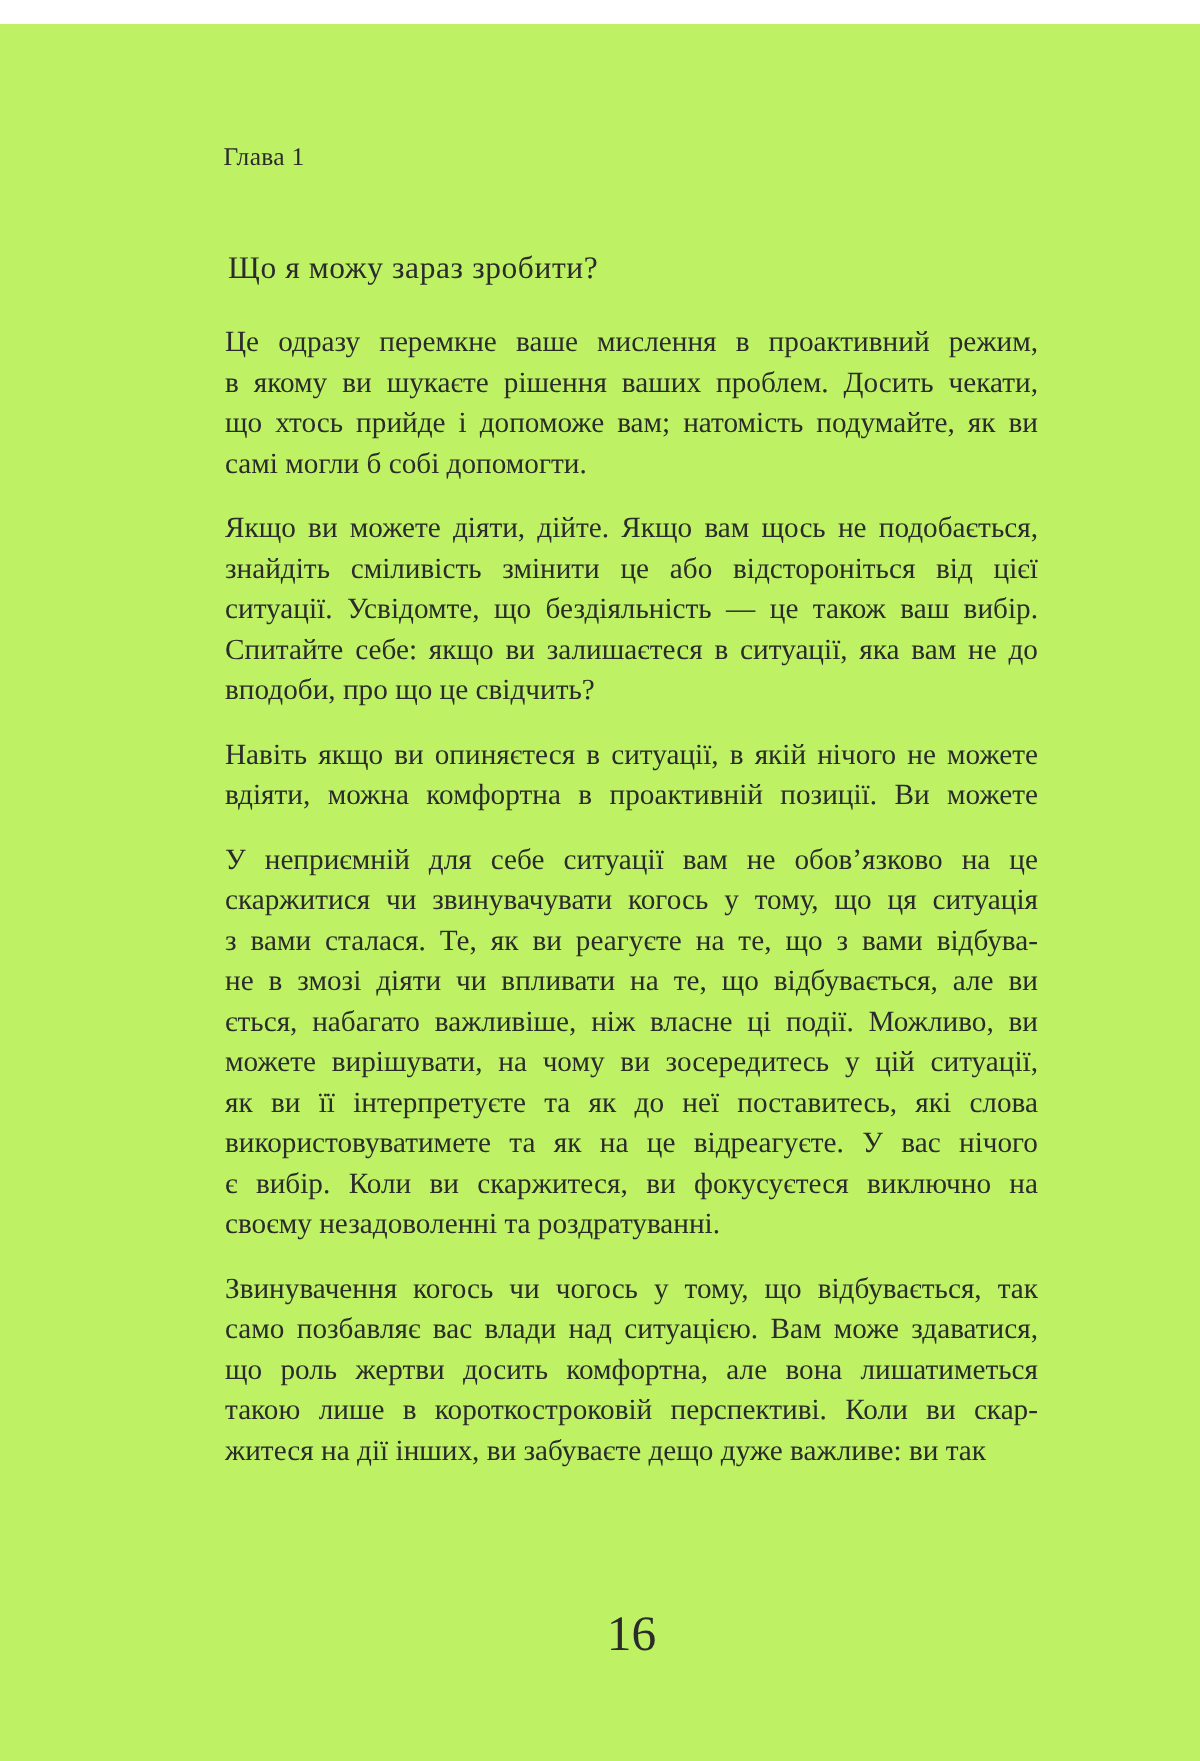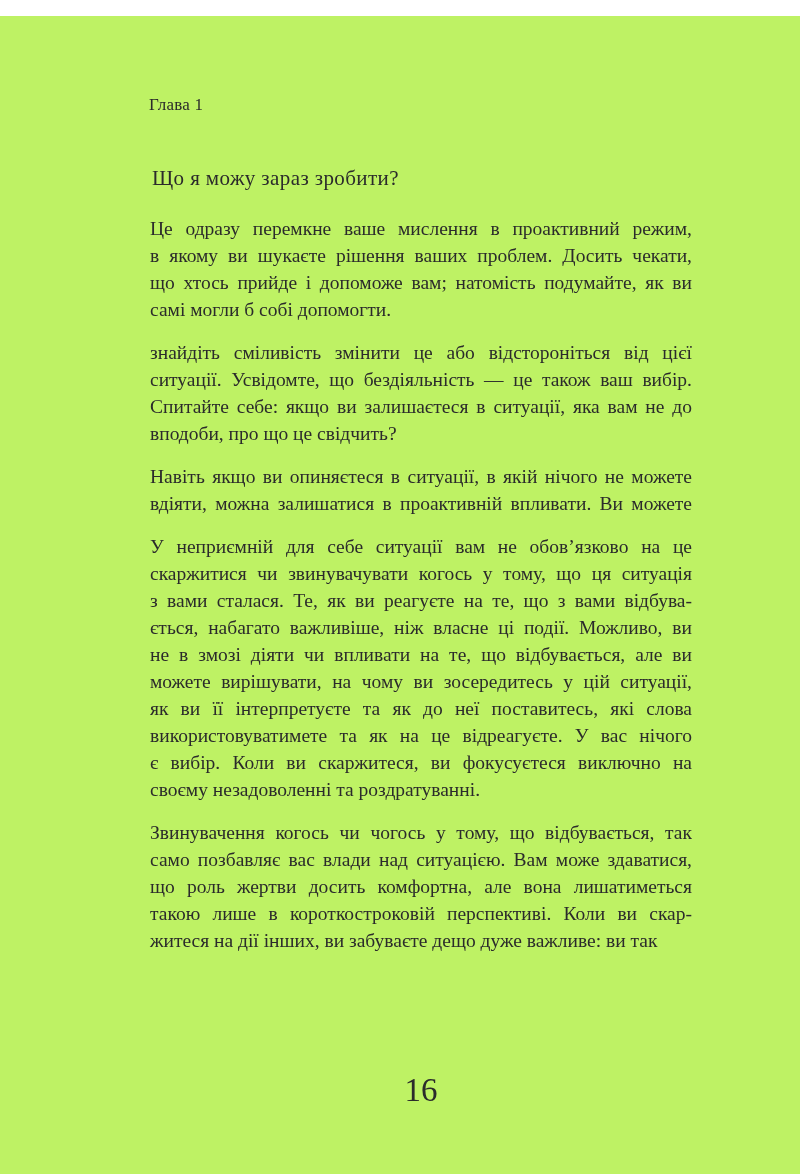--- a/index.html
+++ b/index.html
@@ -72,35 +72,36 @@
   <div class="chapter-heading">Що я можу зараз зробити?</div>
 
   <div class="page-body">
       <div class="paragraph">
         <div class="line">Це одразу перемкне ваше мислення в проактивний режим,</div>
         <div class="line">в якому ви шукаєте рішення ваших проблем. Досить чекати,</div>
         <div class="line">що хтось прийде і допоможе вам; натомість подумайте, як ви</div>
         <div class="line last">самі могли б собі допомогти.</div>
       </div>
       <div class="paragraph">
+        <div class="line">Якщо ви можете діяти, дійте. Якщо вам щось не подобається,</div>
         <div class="line">знайдіть сміливість змінити це або відстороніться від цієї</div>
         <div class="line">ситуації. Усвідомте, що бездіяльність — це також ваш вибір.</div>
         <div class="line">Спитайте себе: якщо ви залишаєтеся в ситуації, яка вам не до</div>
         <div class="line last">вподоби, про що це свідчить?</div>
       </div>
       <div class="paragraph">
         <div class="line">Навіть якщо ви опиняєтеся в ситуації, в якій нічого не можете</div>
-        <div class="line">вдіяти, можна залишатися в проактивній впливати. Ви можете</div>
+        <div class="line">вдіяти, можна комфортна в проактивній позиції. Ви можете</div>
       </div>
       <div class="paragraph">
         <div class="line">У неприємній для себе ситуації вам не обов’язково на це</div>
         <div class="line">скаржитися чи звинувачувати когось у тому, що ця ситуація</div>
         <div class="line">з вами сталася. Те, як ви реагуєте на те, що з вами відбува-</div>
+        <div class="line">не в змозі діяти чи впливати на те, що відбувається, але ви</div>
         <div class="line">ється, набагато важливіше, ніж власне ці події. Можливо, ви</div>
-        <div class="line">не в змозі діяти чи впливати на те, що відбувається, але ви</div>
         <div class="line">можете вирішувати, на чому ви зосередитесь у цій ситуації,</div>
         <div class="line">як ви її інтерпретуєте та як до неї поставитесь, які слова</div>
         <div class="line">використовуватимете та як на це відреагуєте. У вас нічого</div>
         <div class="line">є вибір. Коли ви скаржитеся, ви фокусуєтеся виключно на</div>
         <div class="line last">своєму незадоволенні та роздратуванні.</div>
       </div>
       <div class="paragraph">
         <div class="line">Звинувачення когось чи чогось у тому, що відбувається, так</div>
         <div class="line">само позбавляє вас влади над ситуацією. Вам може здаватися,</div>
         <div class="line">що роль жертви досить комфортна, але вона лишатиметься</div>

